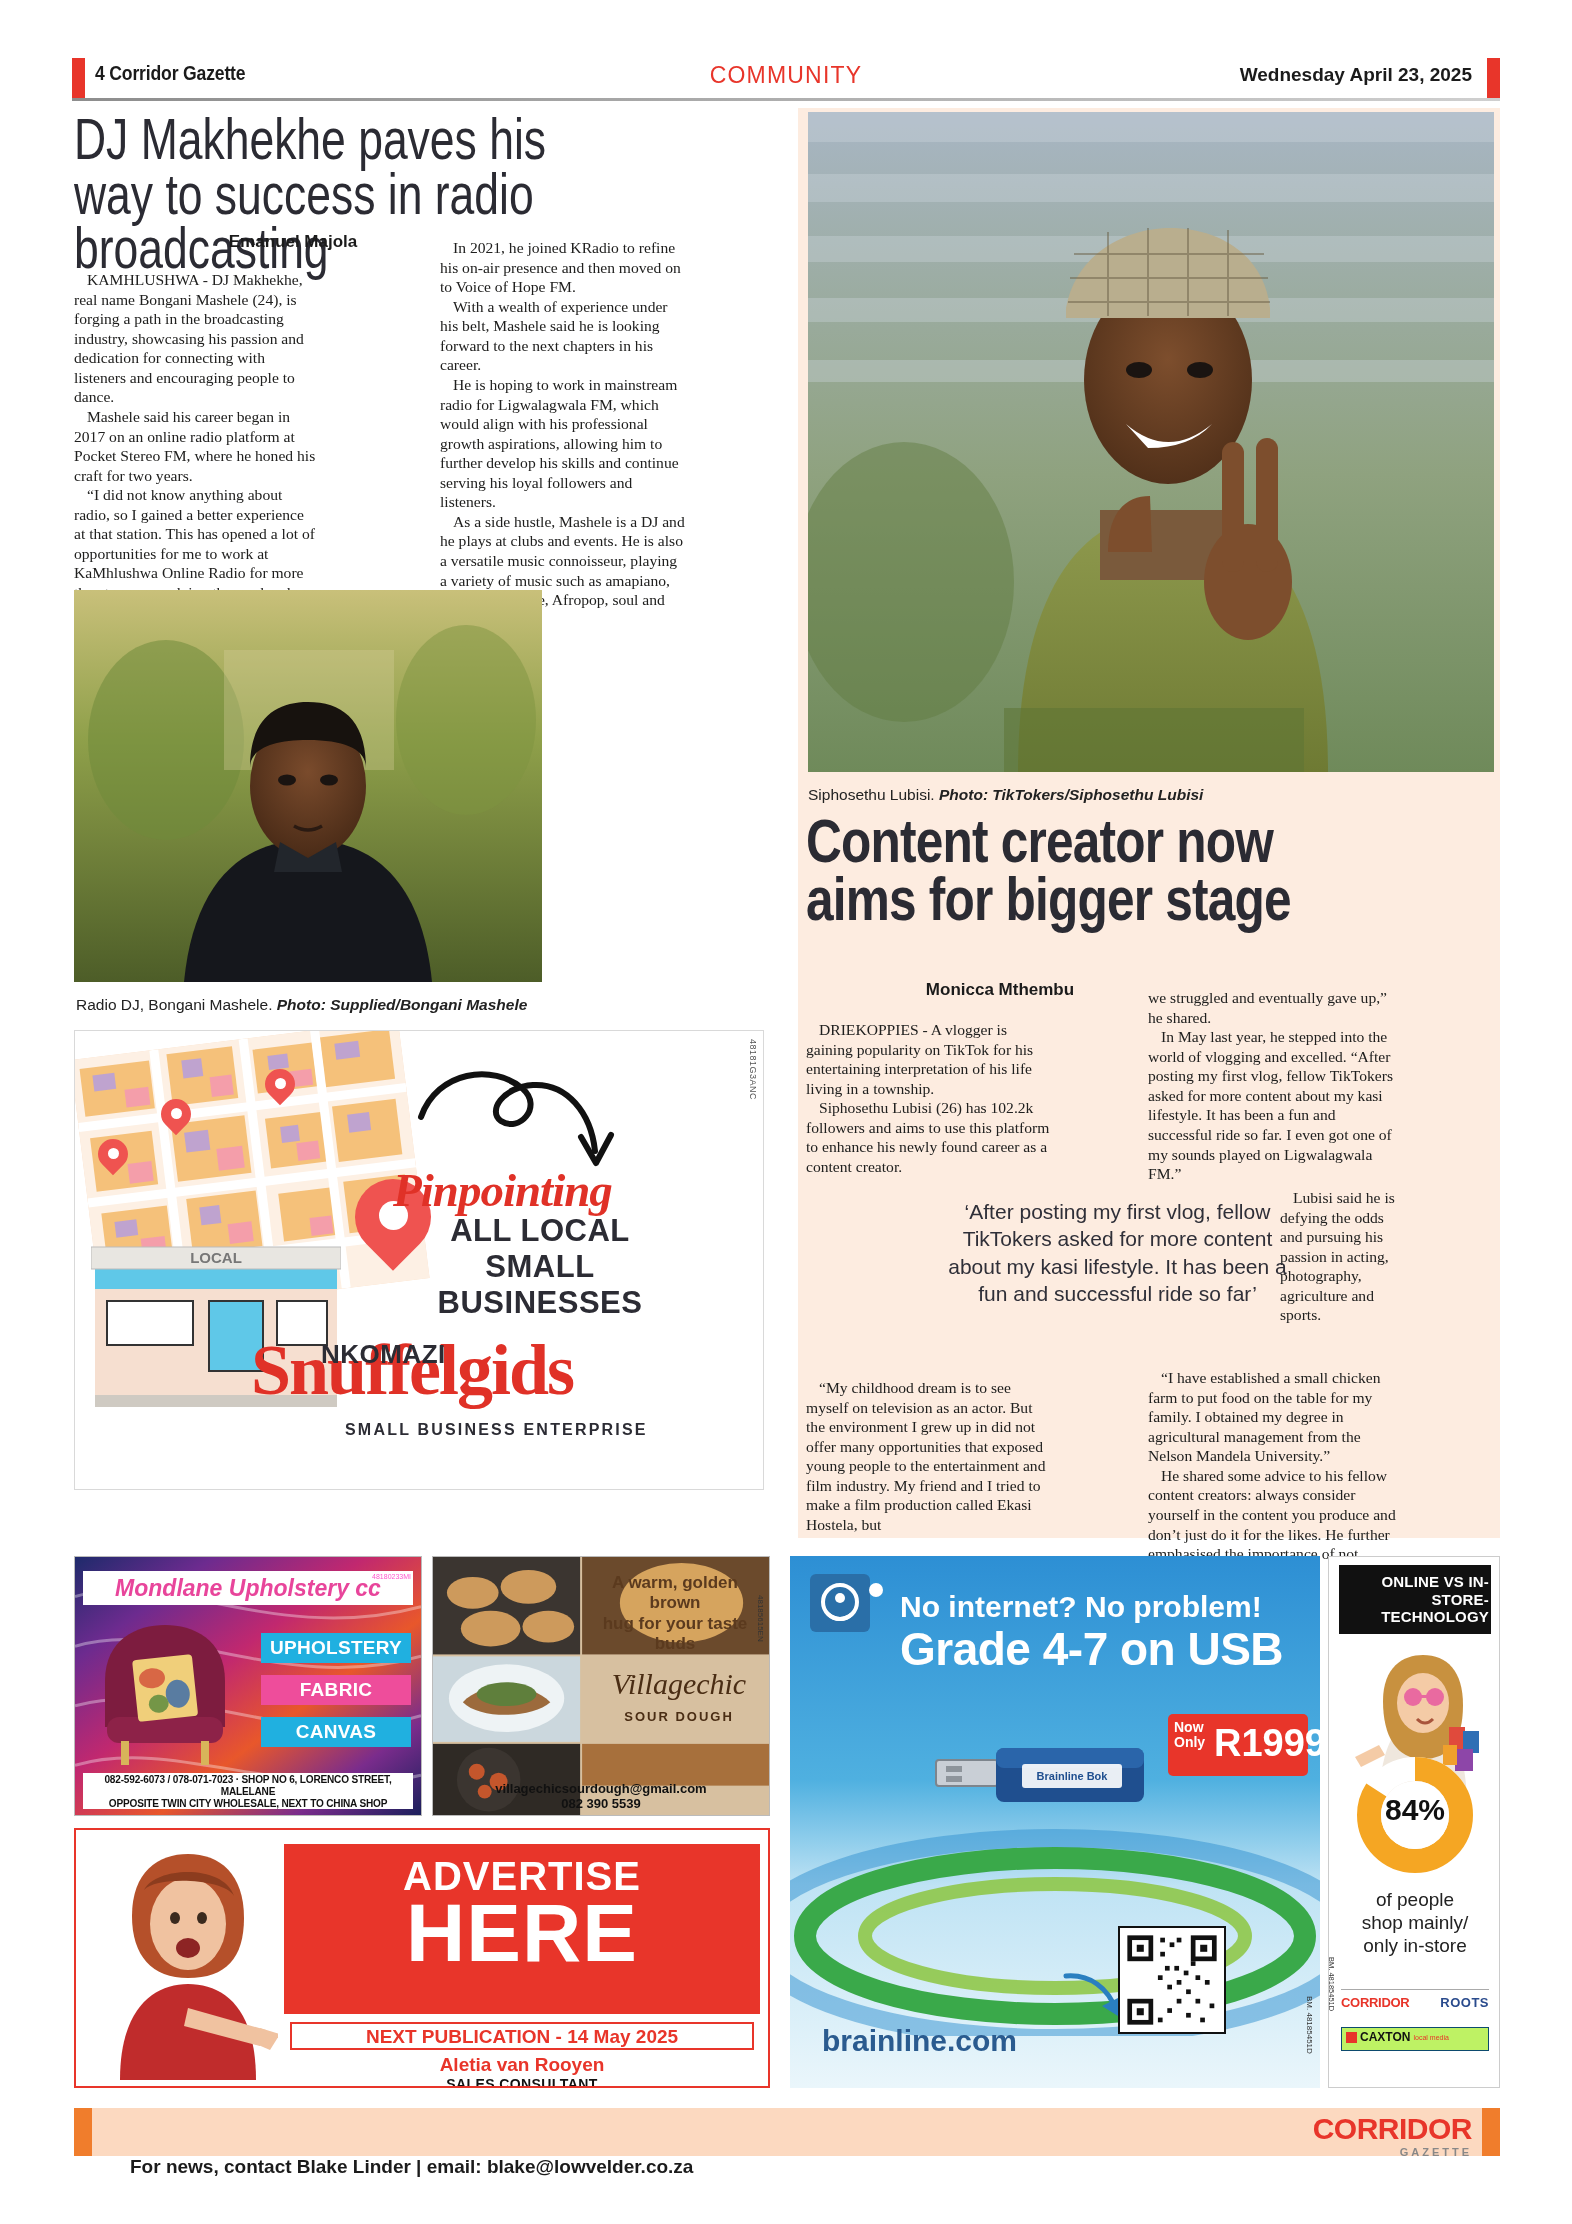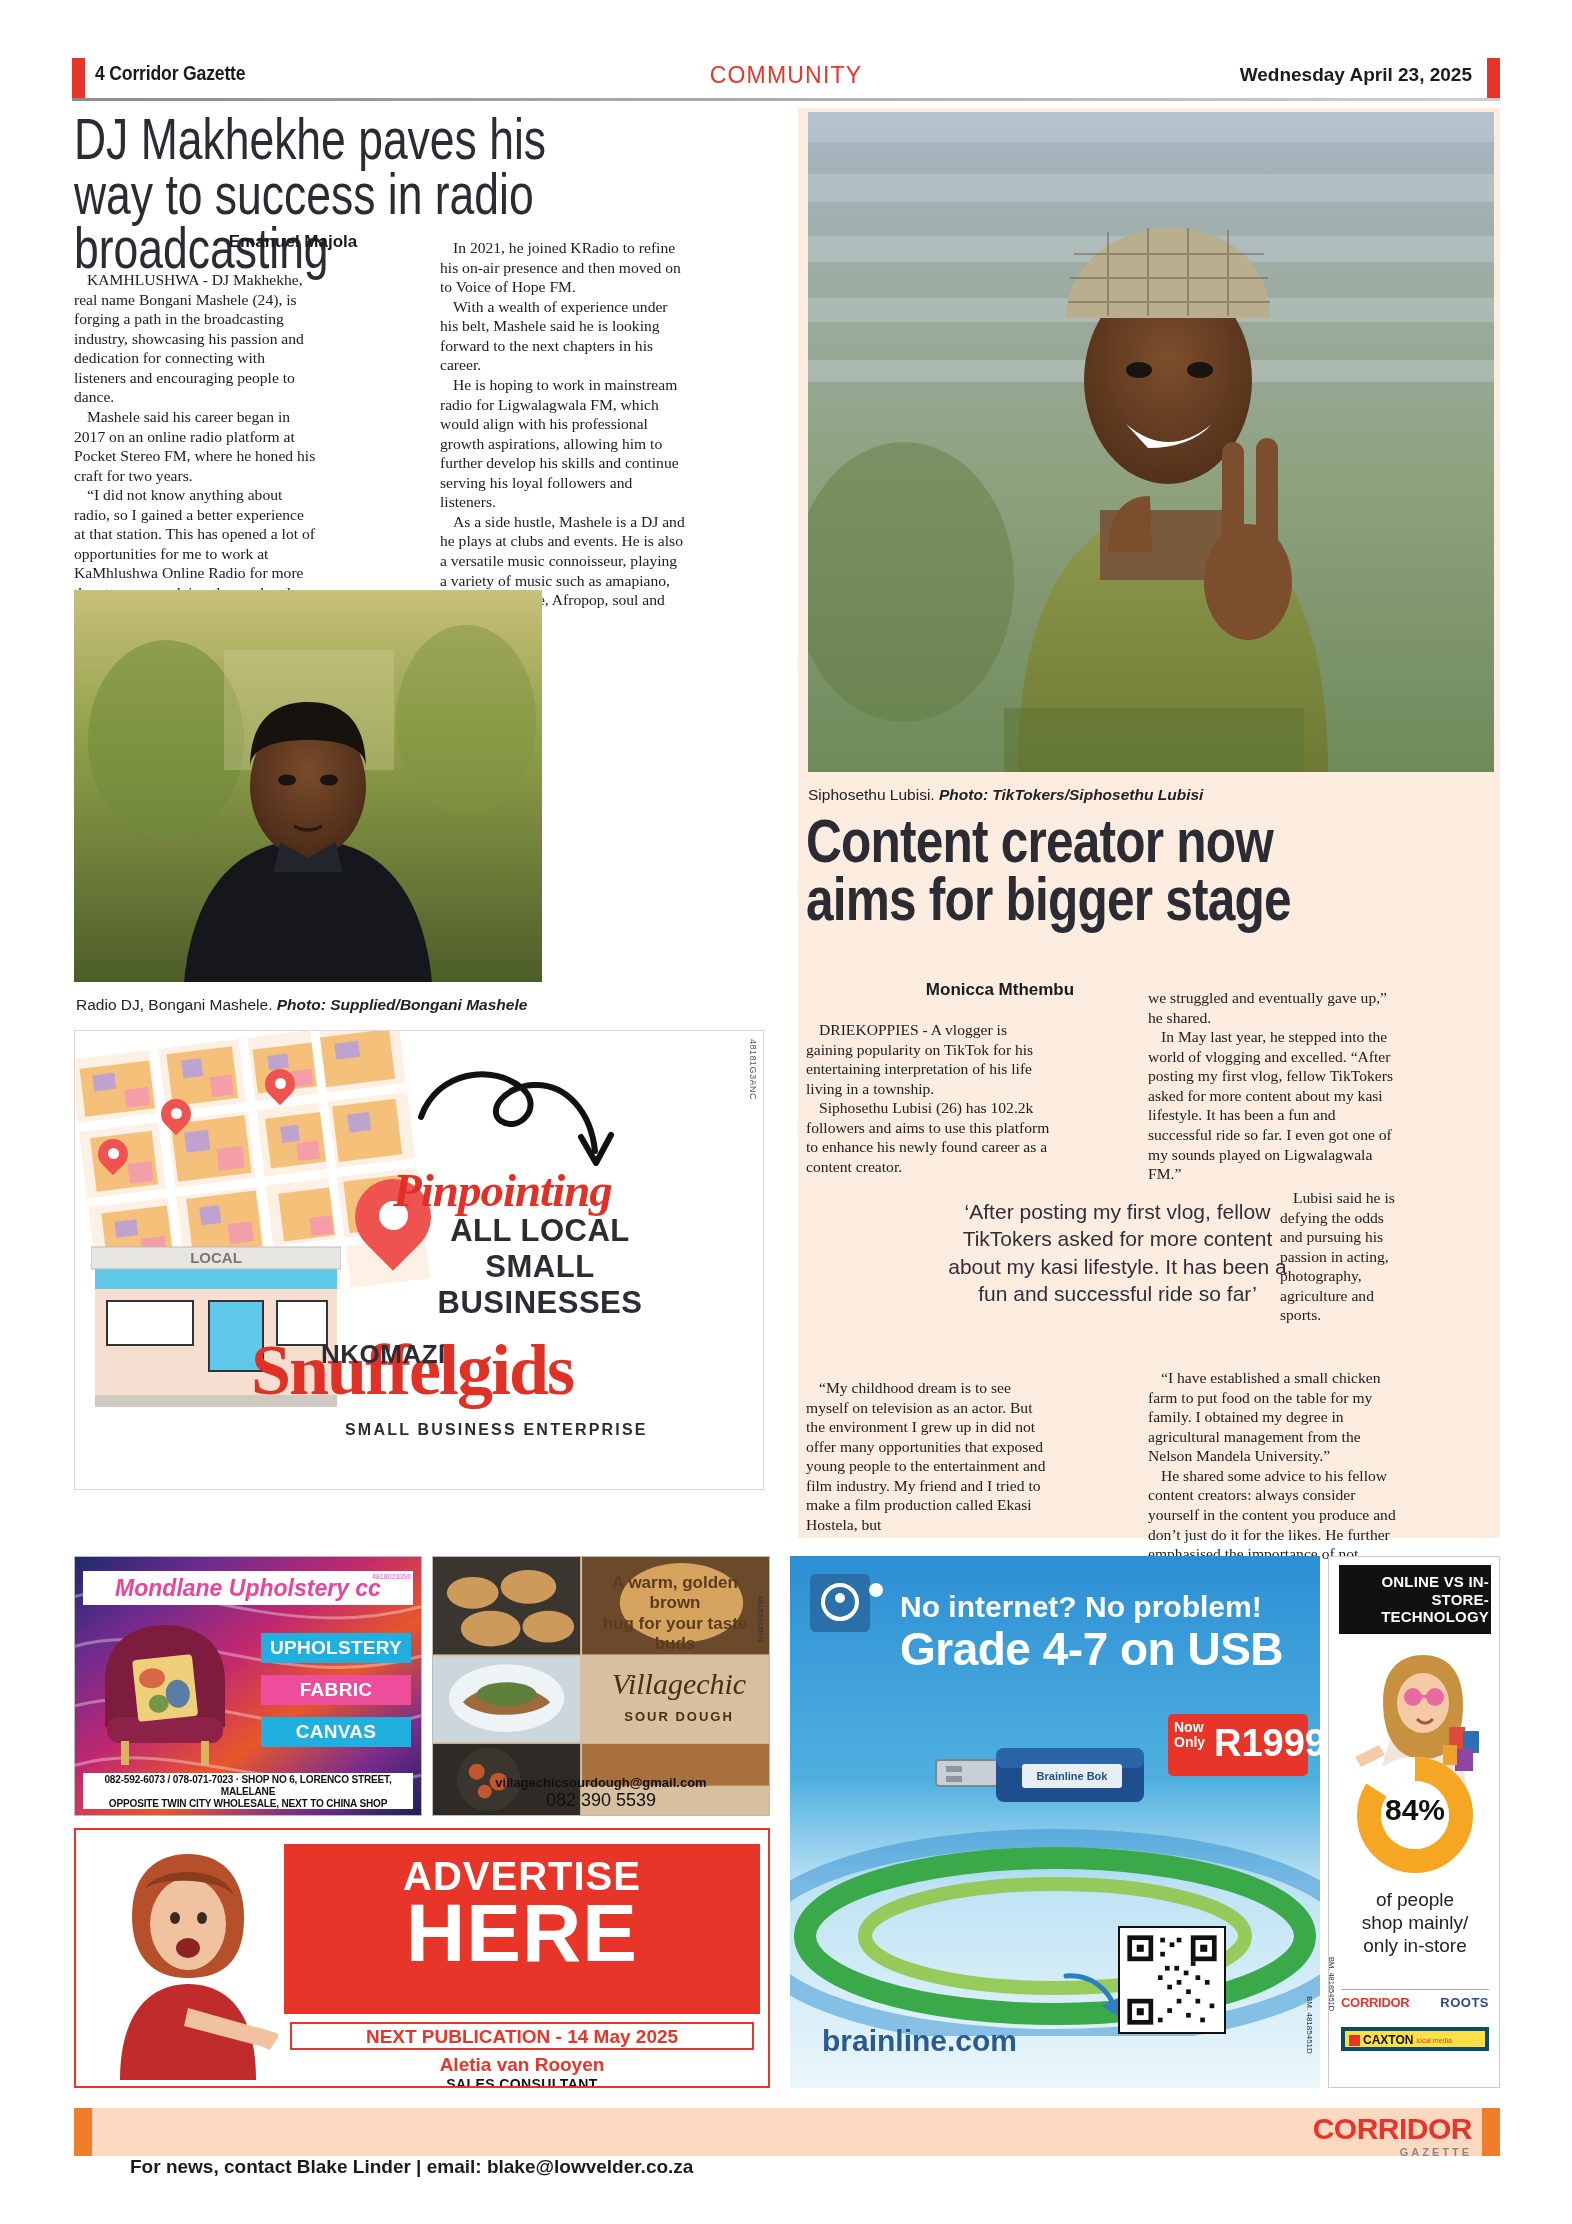--- a/index.html
+++ b/index.html
@@ -130,21 +130,21 @@
   .vill-grid { position:absolute; inset:0; }
   .vill-txt { position:absolute; left:152px; top:16px; width:180px; text-align:center;
               font-size:17px; font-weight:bold; color:#5b3a1e; line-height:1.2; }
   .vill-script { position:absolute; left:158px; top:110px; width:176px; text-align:center;
                  font-family:"Liberation Serif", serif; font-style:italic; font-size:30px;
                  color:#4a2d14; }
   .vill-sub { position:absolute; left:158px; top:152px; width:176px; text-align:center;
               font-size:13px; font-weight:bold; color:#4a2d14; letter-spacing:2px; }
   .vill-foot { position:absolute; left:2px; bottom:4px; width:332px; text-align:center; }
   .vill-foot .e { font-size:13px; font-weight:bold; color:#111; }
-  .vill-foot .p { font-size:18px; font-weight:normal; color:#111; }
+  .vill-foot .p { font-size:13px; font-weight:bold; color:#111; }
   .vill-code { position:absolute; right:4px; top:38px; font-size:8px; color:#333;
                writing-mode:vertical-rl; }
 
   .ad-adv { position:absolute; left:74px; top:1828px; width:696px; height:260px;
             border:2px solid #e8352a; background:#fff; overflow:hidden; }
   .adv-lady { position:absolute; left:8px; top:8px; width:194px; height:242px; }
   .adv-box { position:absolute; left:208px; top:14px; width:476px; height:170px;
              background:#e8352a; }
   .adv-l1 { position:absolute; left:0; top:10px; width:476px; text-align:center;
             font-size:40px; font-weight:bold; color:#fff; letter-spacing:1px; }
@@ -194,21 +194,21 @@
               overflow:hidden; }
   .donut { position:absolute; left:26px; top:198px; width:120px; height:120px; }
   .donut-label { position:absolute; left:26px; top:236px; width:120px; text-align:center;
                  font-size:30px; font-weight:bold; color:#111; }
   .side-cap { position:absolute; left:8px; top:332px; width:156px; text-align:center;
               font-size:19px; color:#222; line-height:1.2; }
   .side-logos { position:absolute; left:12px; top:432px; width:148px; }
   .side-corr { font-size:13px; font-weight:bold; color:#e8352a; letter-spacing:-0.3px; }
   .side-roots { font-size:13px; font-weight:bold; color:#2a4b8d; letter-spacing:0.5px; }
   .side-cax { position:absolute; left:12px; top:470px; width:148px; height:24px;
-              border:4px solid #0c4a6e; background:#fde047; }
+              border:1px solid #0c4a6e; background:#bef264; }
   .side-code { position:absolute; left:-2px; top:400px; font-size:7.5px; color:#333;
                writing-mode:vertical-rl; }
 
   
   .footbar { position:absolute; left:74px; top:2108px; width:1426px; height:48px;
              background:#fcd9c0; }
   .foot-l { position:absolute; left:74px; top:2108px; width:18px; height:48px; background:#f07d2c; }
   .foot-text { position:absolute; left:130px; top:2120px; font-size:19px; font-weight:bold;
                color:#1b1b1b;margin-top:36px; }
   .foot-logo { position:absolute; right:100px; top:2112px; text-align:right; }

